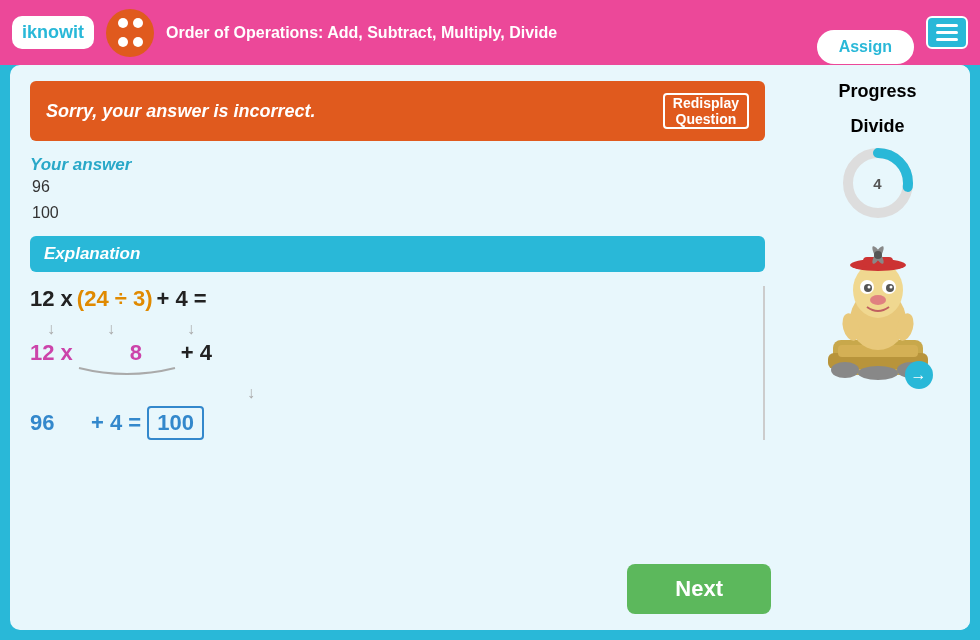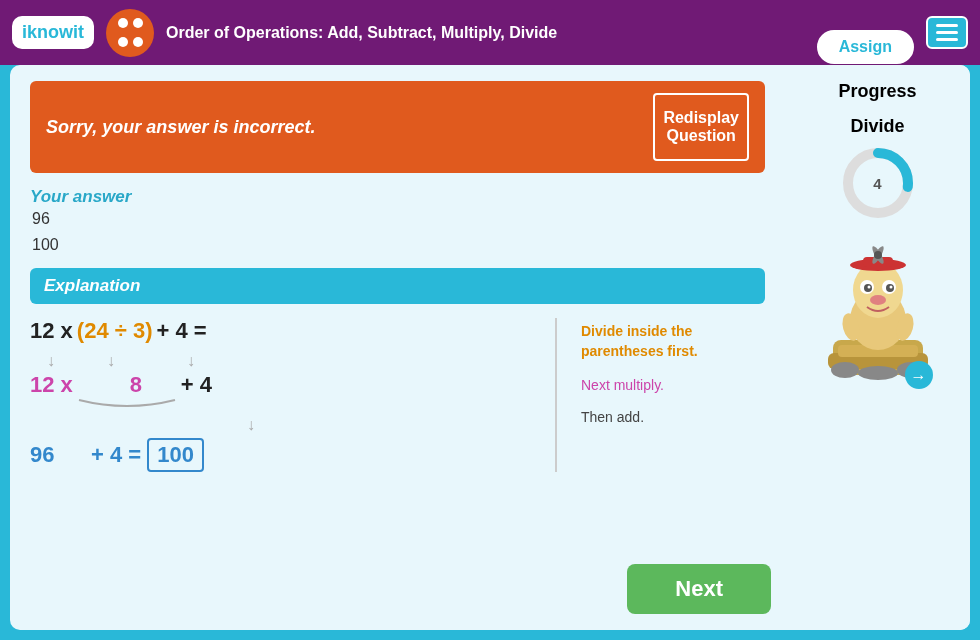--- a/index.html
+++ b/index.html
@@ -6,21 +6,21 @@
     body {
       width: 980px;
       height: 640px;
       overflow: hidden;
       font-family: Arial, sans-serif;
       background: #29b8d8;
     }
 
     
     .header {
-      background: #701a75;
+      background: #ec4899;
       height: 65px;
       display: flex;
       align-items: center;
       padding: 0 12px;
       gap: 12px;
     }
 
     .logo-box {
       background: white;
       border-radius: 10px;
@@ -116,23 +116,23 @@
       display: flex;
       align-items: center;
       justify-content: space-between;
       margin-bottom: 14px;
     }
 
     .redisplay-btn {
       background: #e05a1e;
       border: 2px solid white;
       color: white;
-      font-size: 16px;
-      font-weight: bold;
-      padding: 14px 8px;
+      font-size: 14px;
+      font-weight: bold;
+      padding: 0 8px;
       border-radius: 4px;
       cursor: pointer;
       min-width: 80px;
     }
 
     
     .answer-section {
       margin-bottom: 10px;
     }
     .answer-label {
@@ -403,25 +403,20 @@
           <div style="width:30px; text-align:center; color:#aaa; font-size:16px;">↓</div>
         </div>
 
         <div class="math-line3">
           <span class="blue-text">96</span>
           <span style="color:#3388cc; font-size:22px; font-weight:bold;">&nbsp;&nbsp;&nbsp;&nbsp; + 4 =</span>
           <span class="answer-box">100</span>
         </div>
       </div>
 
-      <div class="steps-area">
-        <div class="step-text">Divide inside the parentheses first.</div>
-        <div class="step-text2">Next multiply.</div>
-        <div class="step-text3">Then add.</div>
-      </div>
     </div>
 
     <div class="next-btn-container">
       <button class="next-btn">Next</button>
     </div>
 
   </div>
 
   <div class="right-panel">
 

